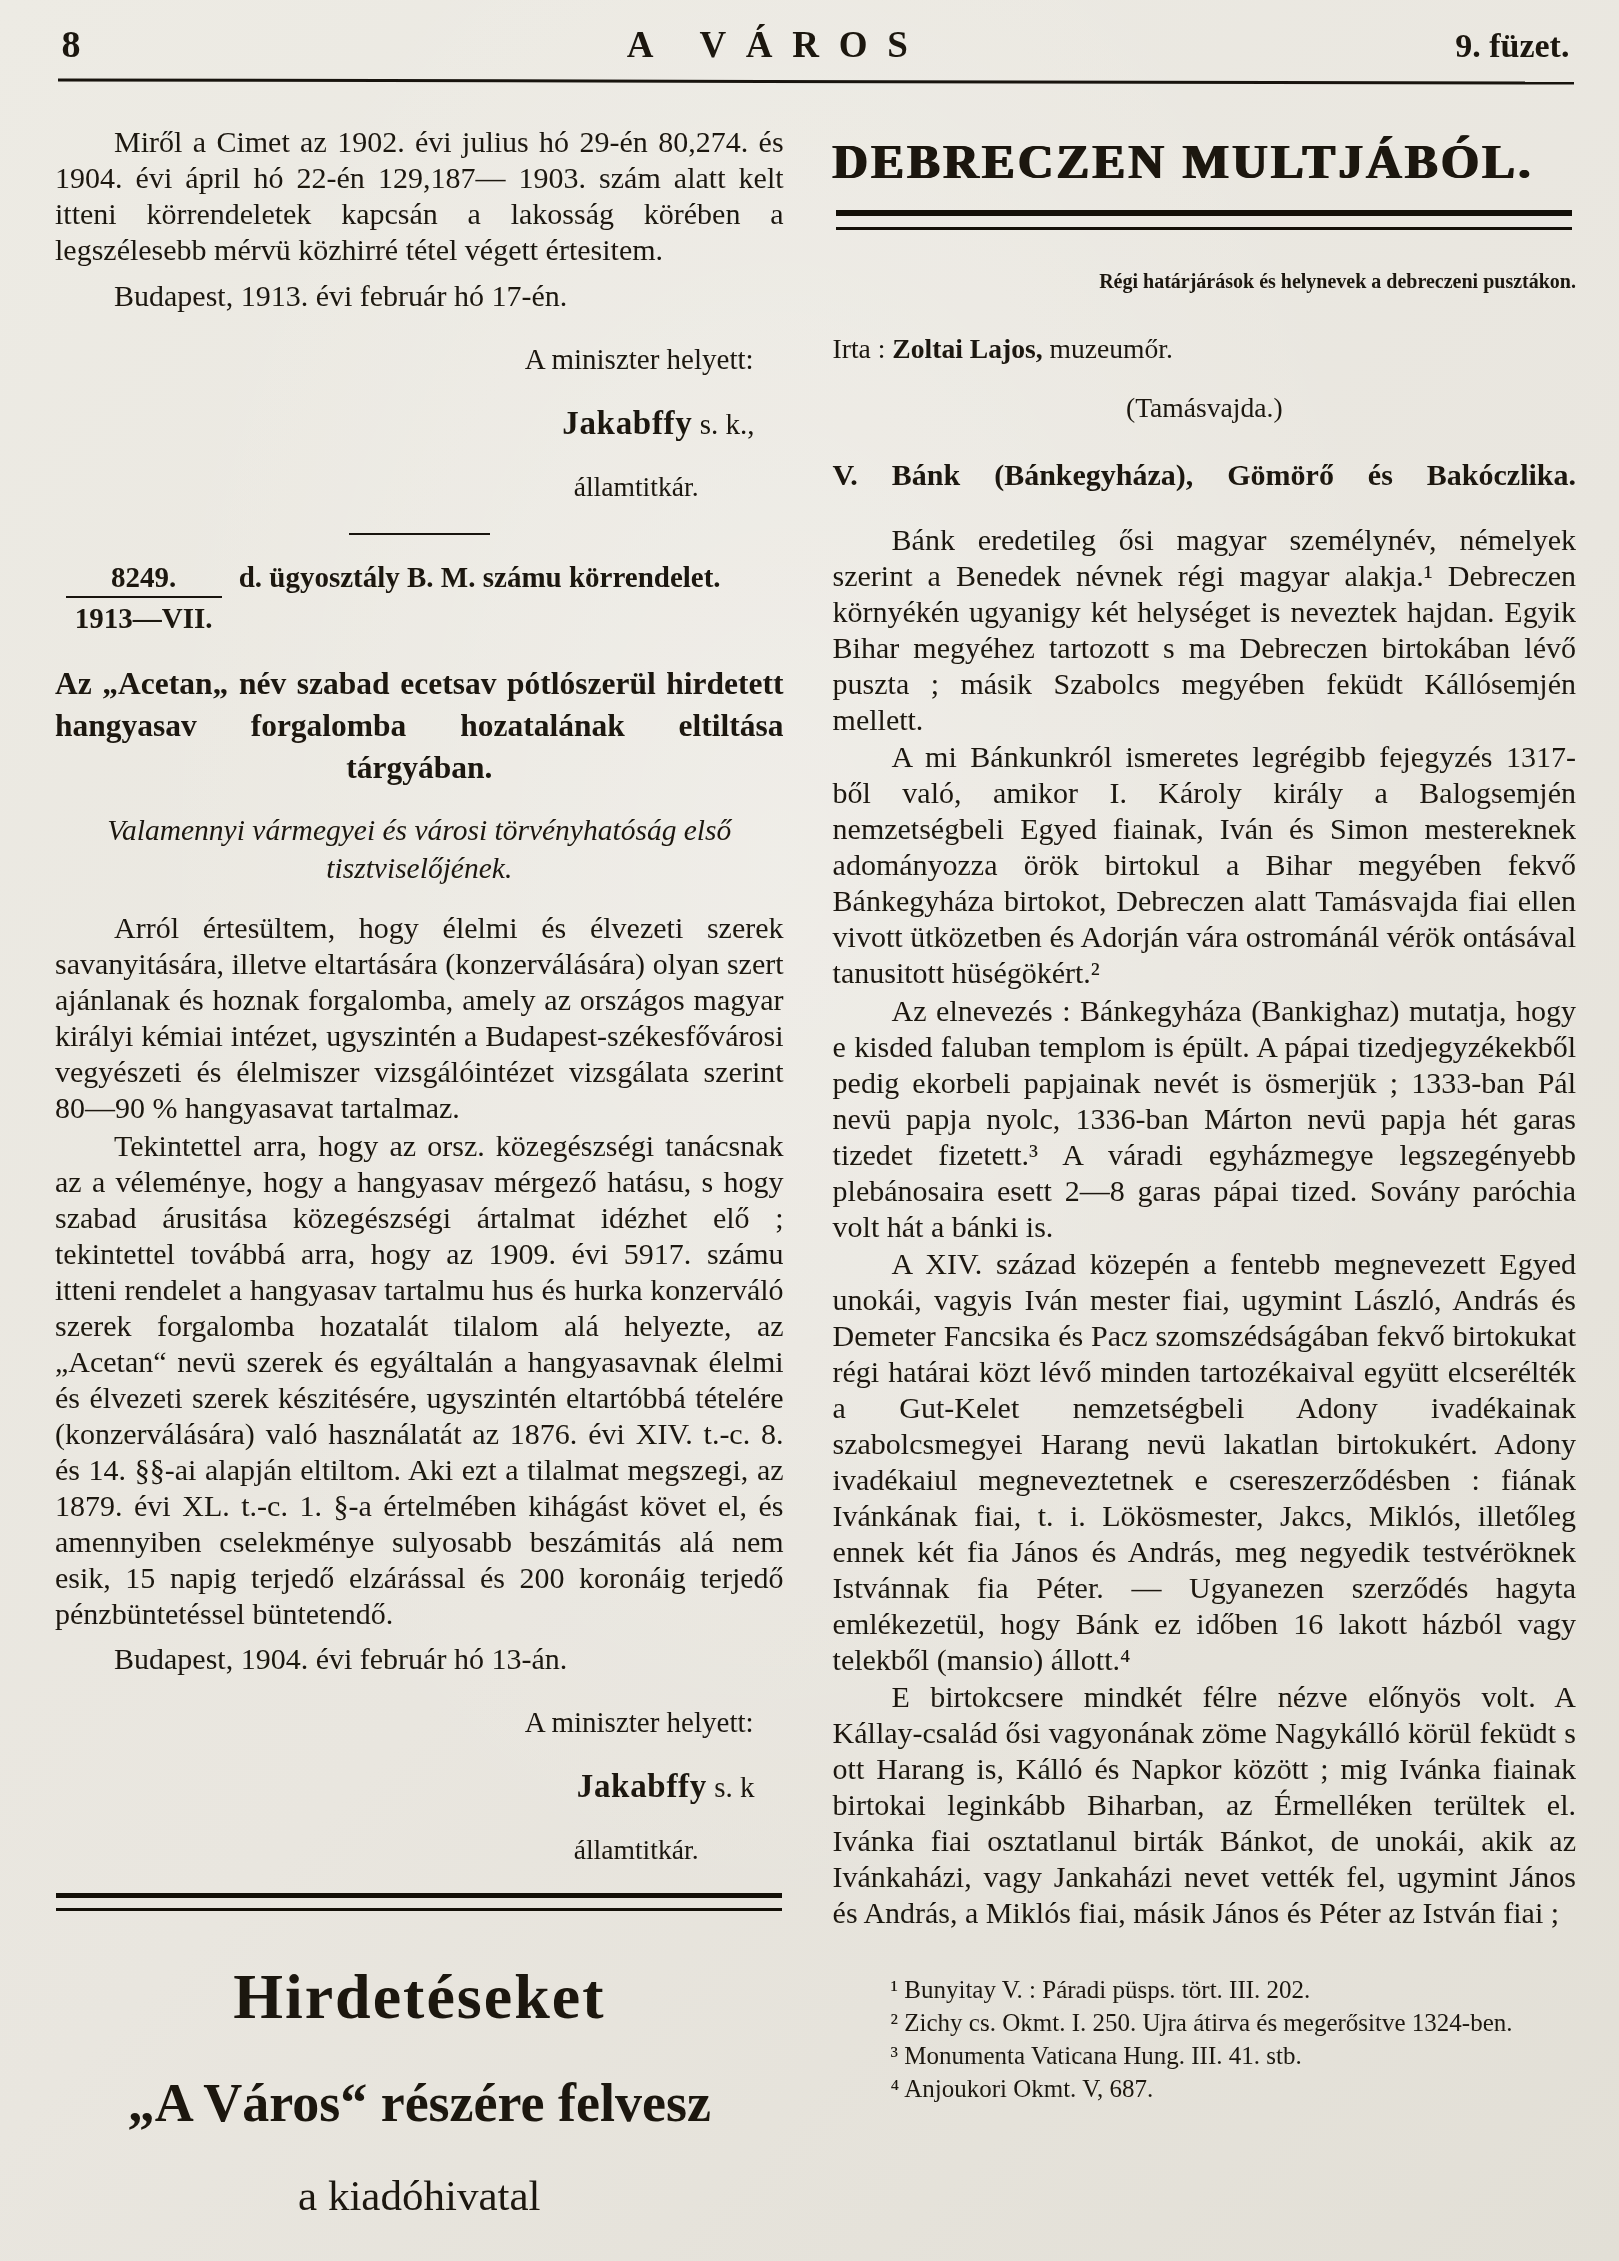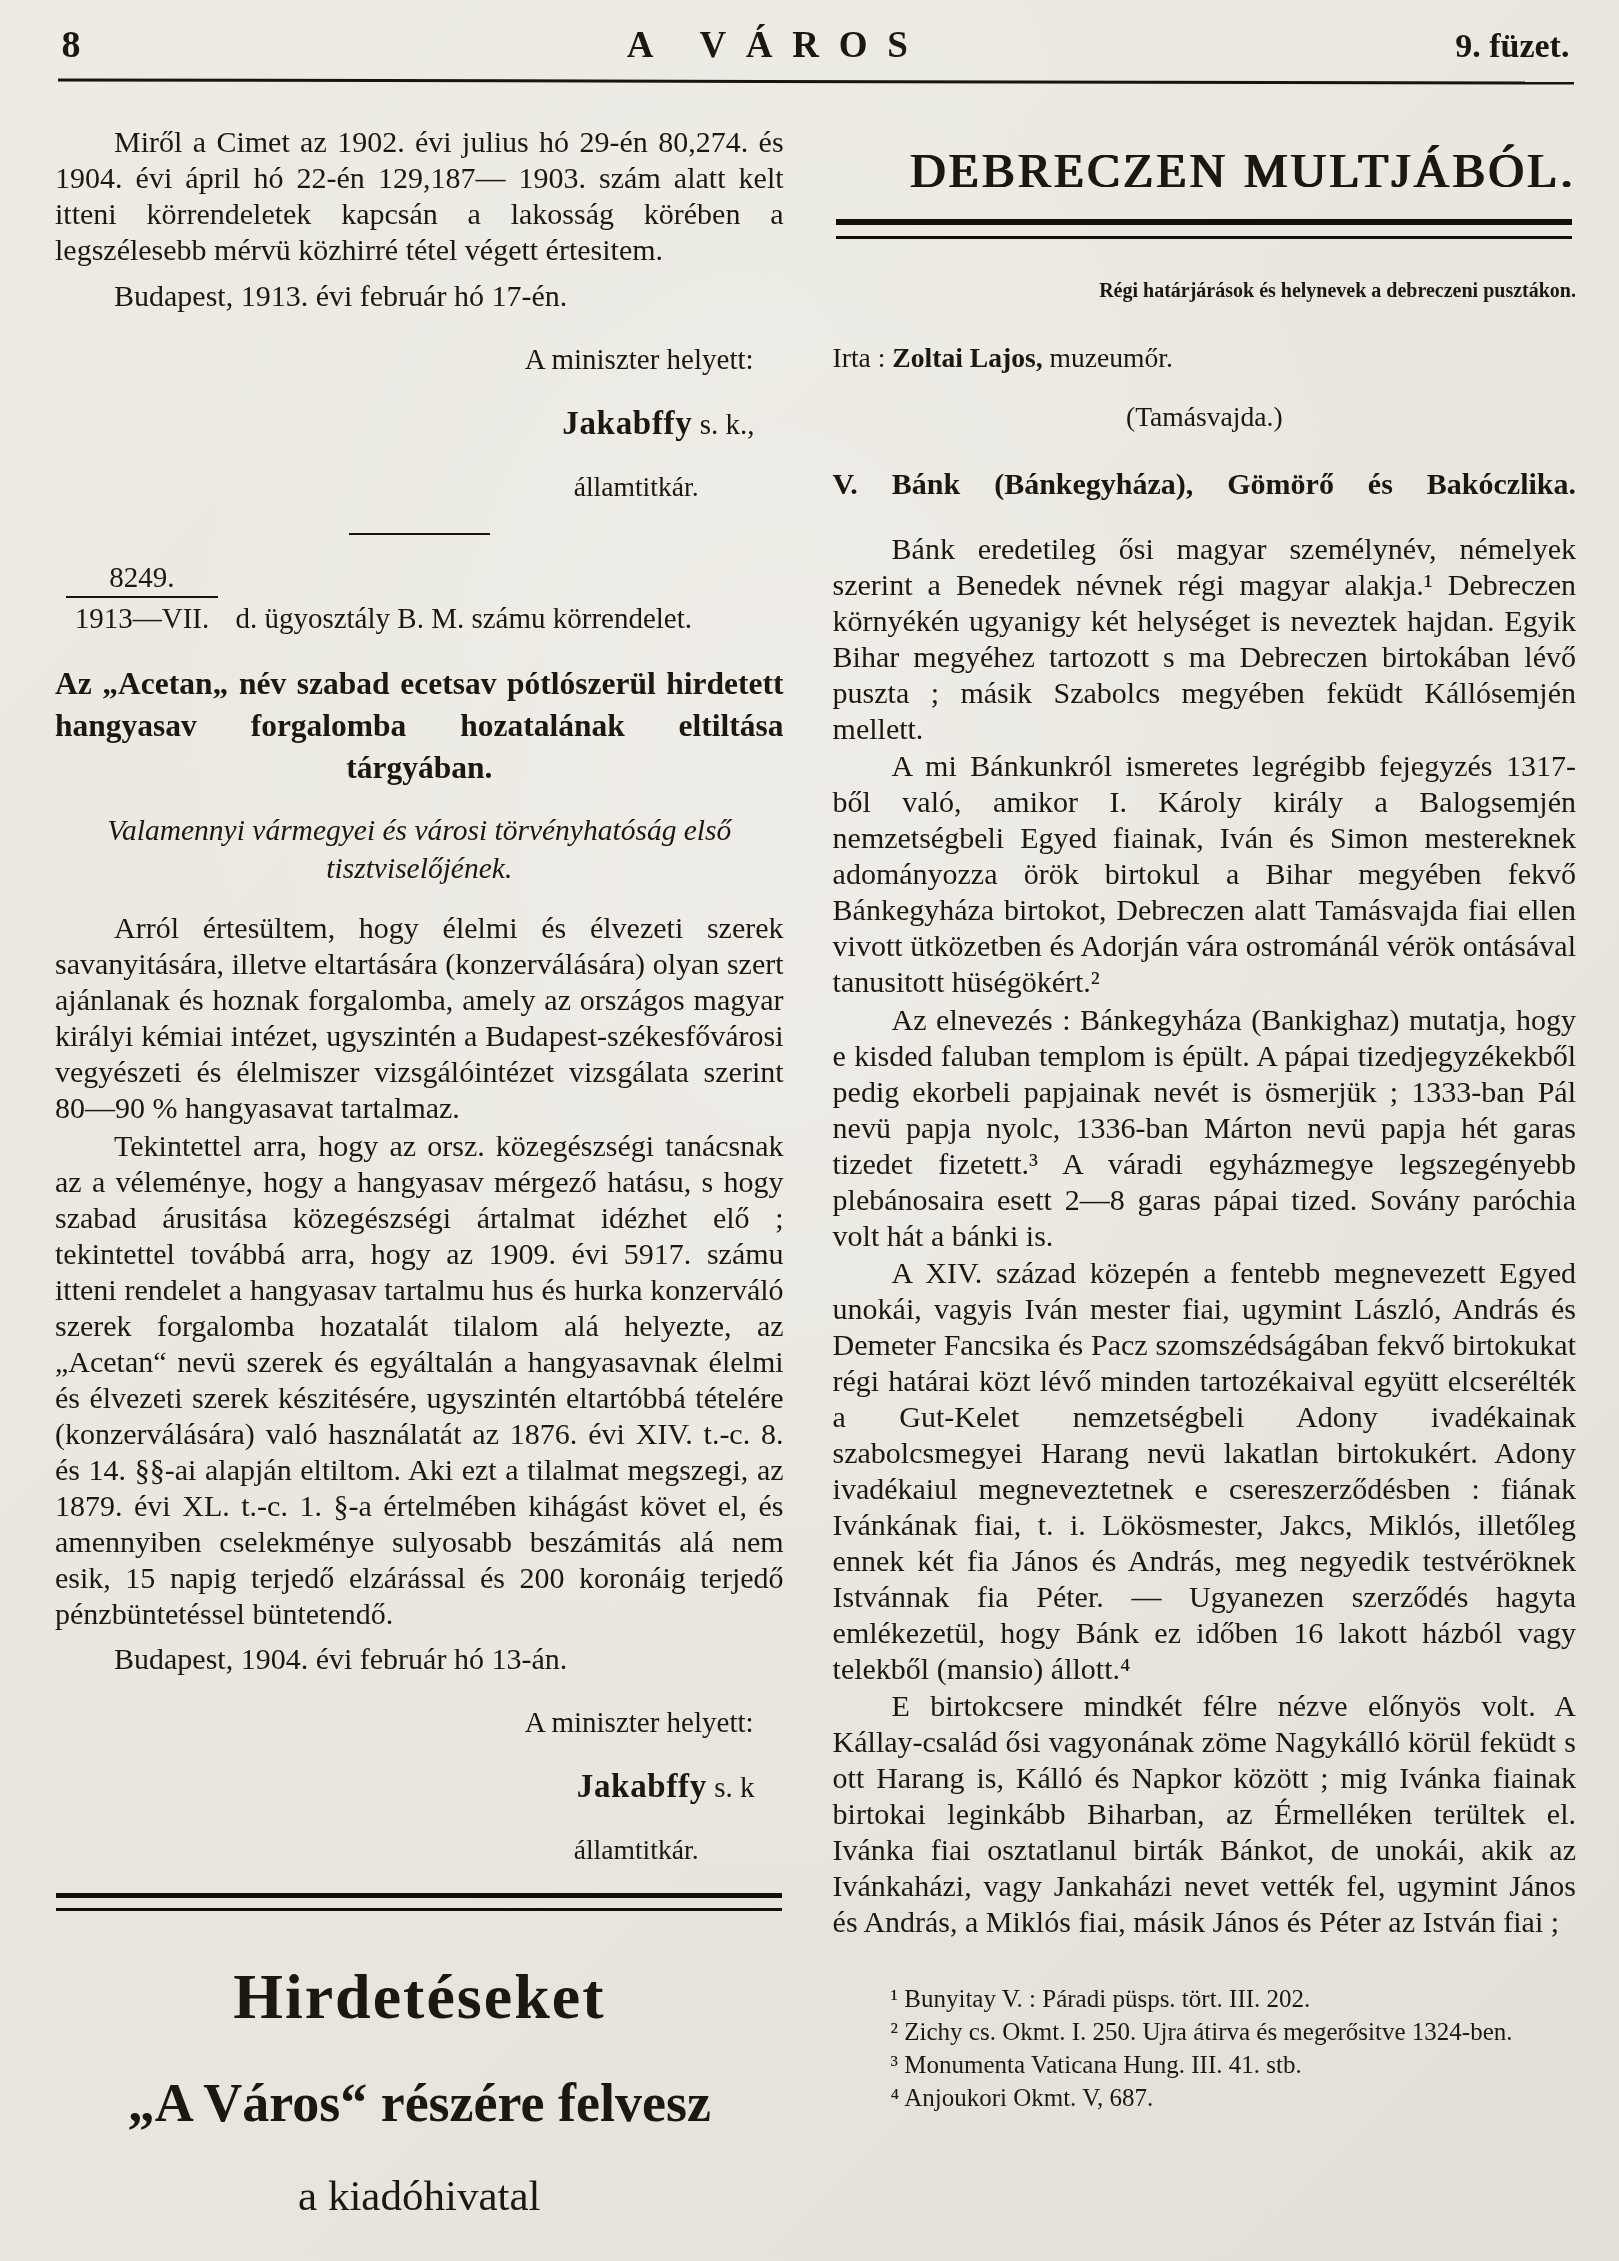--- a/index.html
+++ b/index.html
@@ -32,38 +32,38 @@
   .body-par + .body-par{margin-top:1.3px;}
 
   .dateline{font-size:30px;line-height:36px;text-indent:59px;margin:9.2px 0 0 0;}
   .sig-intro{font-size:29px;text-align:right;padding-right:30px;margin-top:29px;}
   .sig-name-line{font-size:29px;text-align:right;padding-right:29px;margin-top:17px;}
   .sig-name-line .name{font-weight:bold;font-size:33px;letter-spacing:0.7px;}
   .sig-title{font-size:27.6px;text-align:right;padding-right:85px;margin-top:7.9px;}
 
   .short-rule{border:0;border-top:2.6px solid #18140e;width:141px;margin:30px auto 26px auto;}
 
-  .ref-row{display:flex;align-items:flex-end;margin:3.9px 0 27.6px 10.5px;font-size:29px;}
+  .ref-row{display:flex;align-items:flex-start;margin:3.9px 0 27.6px 10.5px;font-size:29px;font-weight:bold;}
   .frac{display:inline-flex;flex-direction:column;text-align:center;margin-right:17px;}
   .frac .num{padding:0 9.2px 2.6px 9.2px;}
   .frac .den{border-top:2.6px solid #18140e;padding:3.9px 9.2px 0 9.2px;}
 
   .decree-title{font-weight:bold;font-size:31.5px;line-height:42px;text-align:justify;text-align-last:center;margin:6.6px 0 0 0;}
   .addressee{font-style:italic;font-size:29.5px;line-height:38px;text-align:center;margin:22px 13px 23.6px 13px;}
 
   
   .ad-rule{height:9.8px;border-top:5.9px solid #141008;border-bottom:3.9px solid #141008;margin:26px 1.3px 0 1.3px;}
   .advert{text-align:center;}
   .ad-line1{font-size:64px;font-weight:bold;letter-spacing:2px;margin-top:49px;}
   .ad-line2{font-size:54px;font-weight:bold;margin-top:38px;white-space:nowrap;}
   .ad-line3{font-size:43px;margin-top:37px;}
 
   
-  .section-title{font-size:49px;font-weight:normal;text-align:right;letter-spacing:3.3px;
-                 text-shadow:1px 0 0 currentColor,-1px 0 0 currentColor;margin-top:18px;}
+  .section-title{font-size:49px;font-weight:bold;text-align:left;letter-spacing:3.3px;
+                 text-shadow:1px 0 0 currentColor,-1px 0 0 currentColor;margin-top:9px;}
   .double-rule{height:10.5px;border-top:6.6px solid #141008;border-bottom:3.9px solid #141008;margin:19.7px 3.9px 0 3.9px;}
   .article-title{font-weight:bold;font-size:20px;line-height:46px;text-align:right;margin:28px 0 0 0;}
   .byline{font-size:27.6px;margin-top:29px;}
   .byline .author{font-weight:bold;}
   .continuation{font-size:27.6px;text-align:center;margin-top:23.6px;}
   .chapter-heading{font-weight:bold;font-size:30px;margin-top:34px;text-align:justify;text-align-last:justify;}
   .article-body{margin-top:26px;}
 
   .footnotes{margin-top:42px;font-size:25px;line-height:33px;}
   .footnote{margin:0;text-indent:58px;text-align:justify;}

